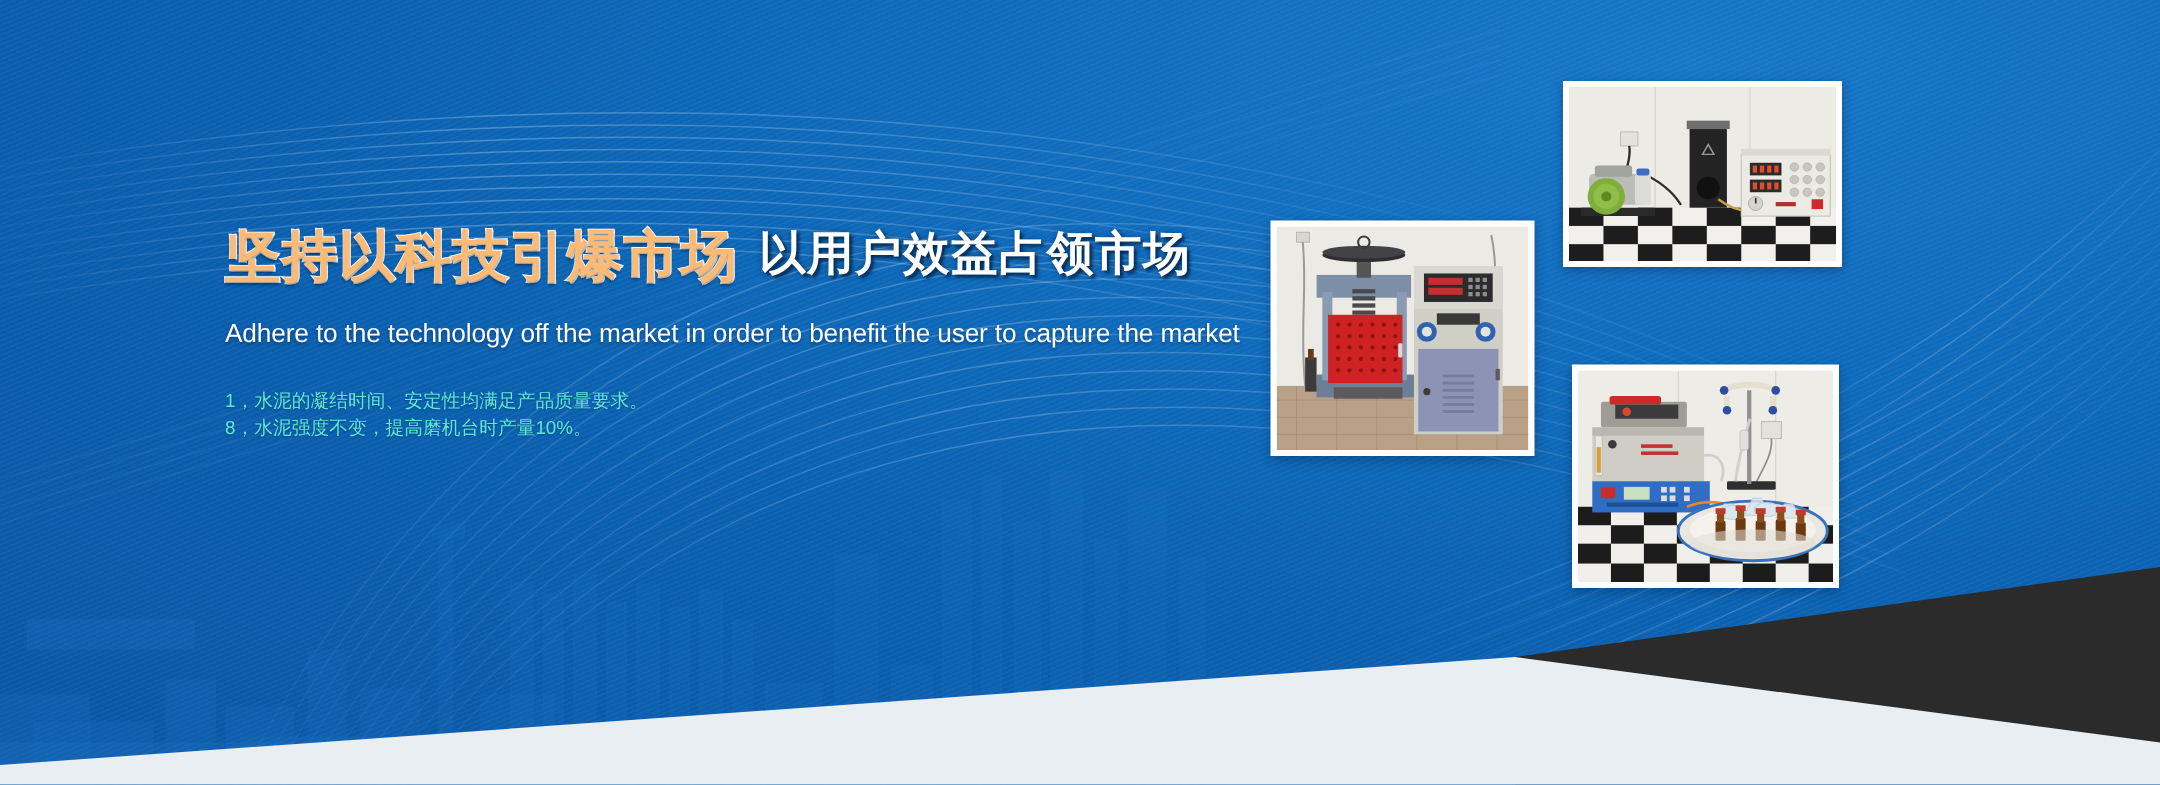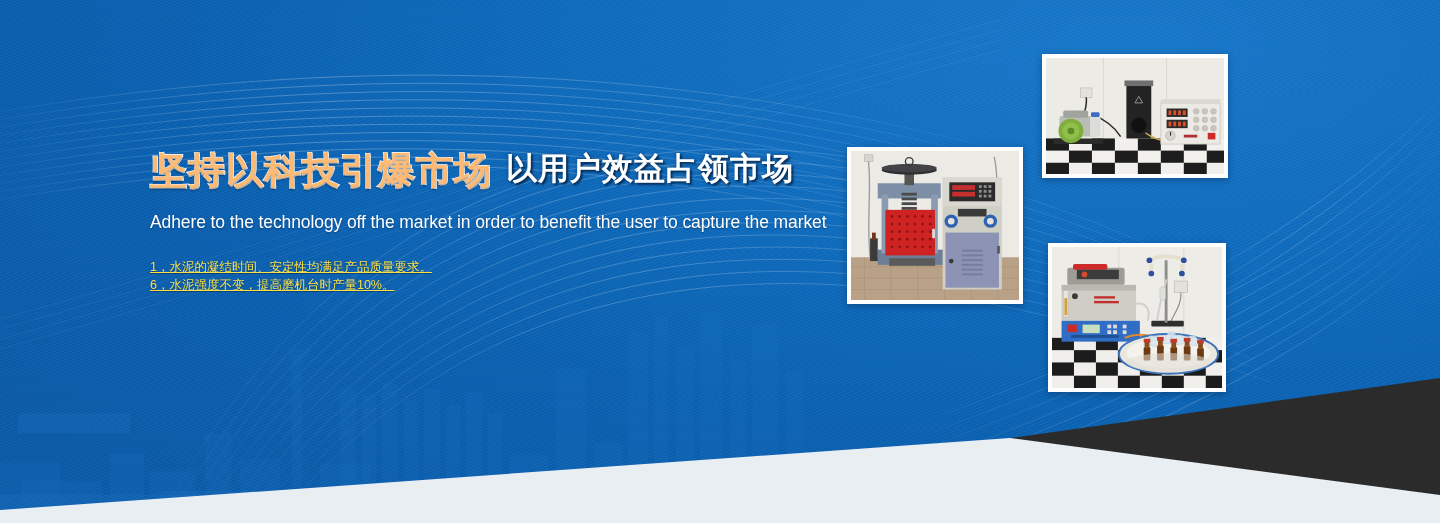--- a/index.html
+++ b/index.html
@@ -74,25 +74,24 @@
     font-size:17.5px;
     color:#ffffff;
     letter-spacing:-0.1px;
     white-space:nowrap;
     text-shadow:0 1px 2px rgba(0,30,70,.45);
   }
 
   .bullets { margin-top:26px; }
   .bullet {
     font-size:12.5px;
-    color:#fde047;
+    color:#5eead4;
     line-height:17.5px;
     white-space:nowrap;
     text-shadow:0 1px 1px rgba(0,25,60,.4);
-    text-decoration:underline;
   }
 
   
   .photo {
     position:absolute;
     background:#ffffff;
     padding:4px;
     box-shadow:0 2px 7px rgba(0,20,50,.35);
   }
   .photo .inner { position:relative; width:100%; height:100%; overflow:hidden; }
@@ -234,21 +233,21 @@
 
   <div class="copy">
     <div class="headline">
       <span class="headline-red">坚持以科技引爆市场</span><span class="headline-white">以用户效益占领市场</span>
     </div>
 
     <div class="subhead">Adhere to the technology off the market in order to benefit the user to capture the market</div>
 
     <div class="bullets">
       <div class="bullet">1，水泥的凝结时间、安定性均满足产品质量要求。</div>
-      <div class="bullet">6，水泥强度不变，提高磨机台时产量10%。</div>
+      <div class="bullet">8，水泥强度不变，提高磨机台时产量10%。</div>
     </div>
   </div>
 
   <div class="photo photo-main">
     <div class="inner">
       <svg viewBox="0 0 176 157" preserveAspectRatio="none">
         <rect x="0" y="0" width="176" height="157" fill="#e8e6e1"></rect>
         <rect x="0" y="0" width="176" height="112" fill="#eceae5"></rect>
         <rect x="0" y="112" width="176" height="45" fill="#b9a188"></rect>
         <g stroke="#a98e72" stroke-width="0.6">

